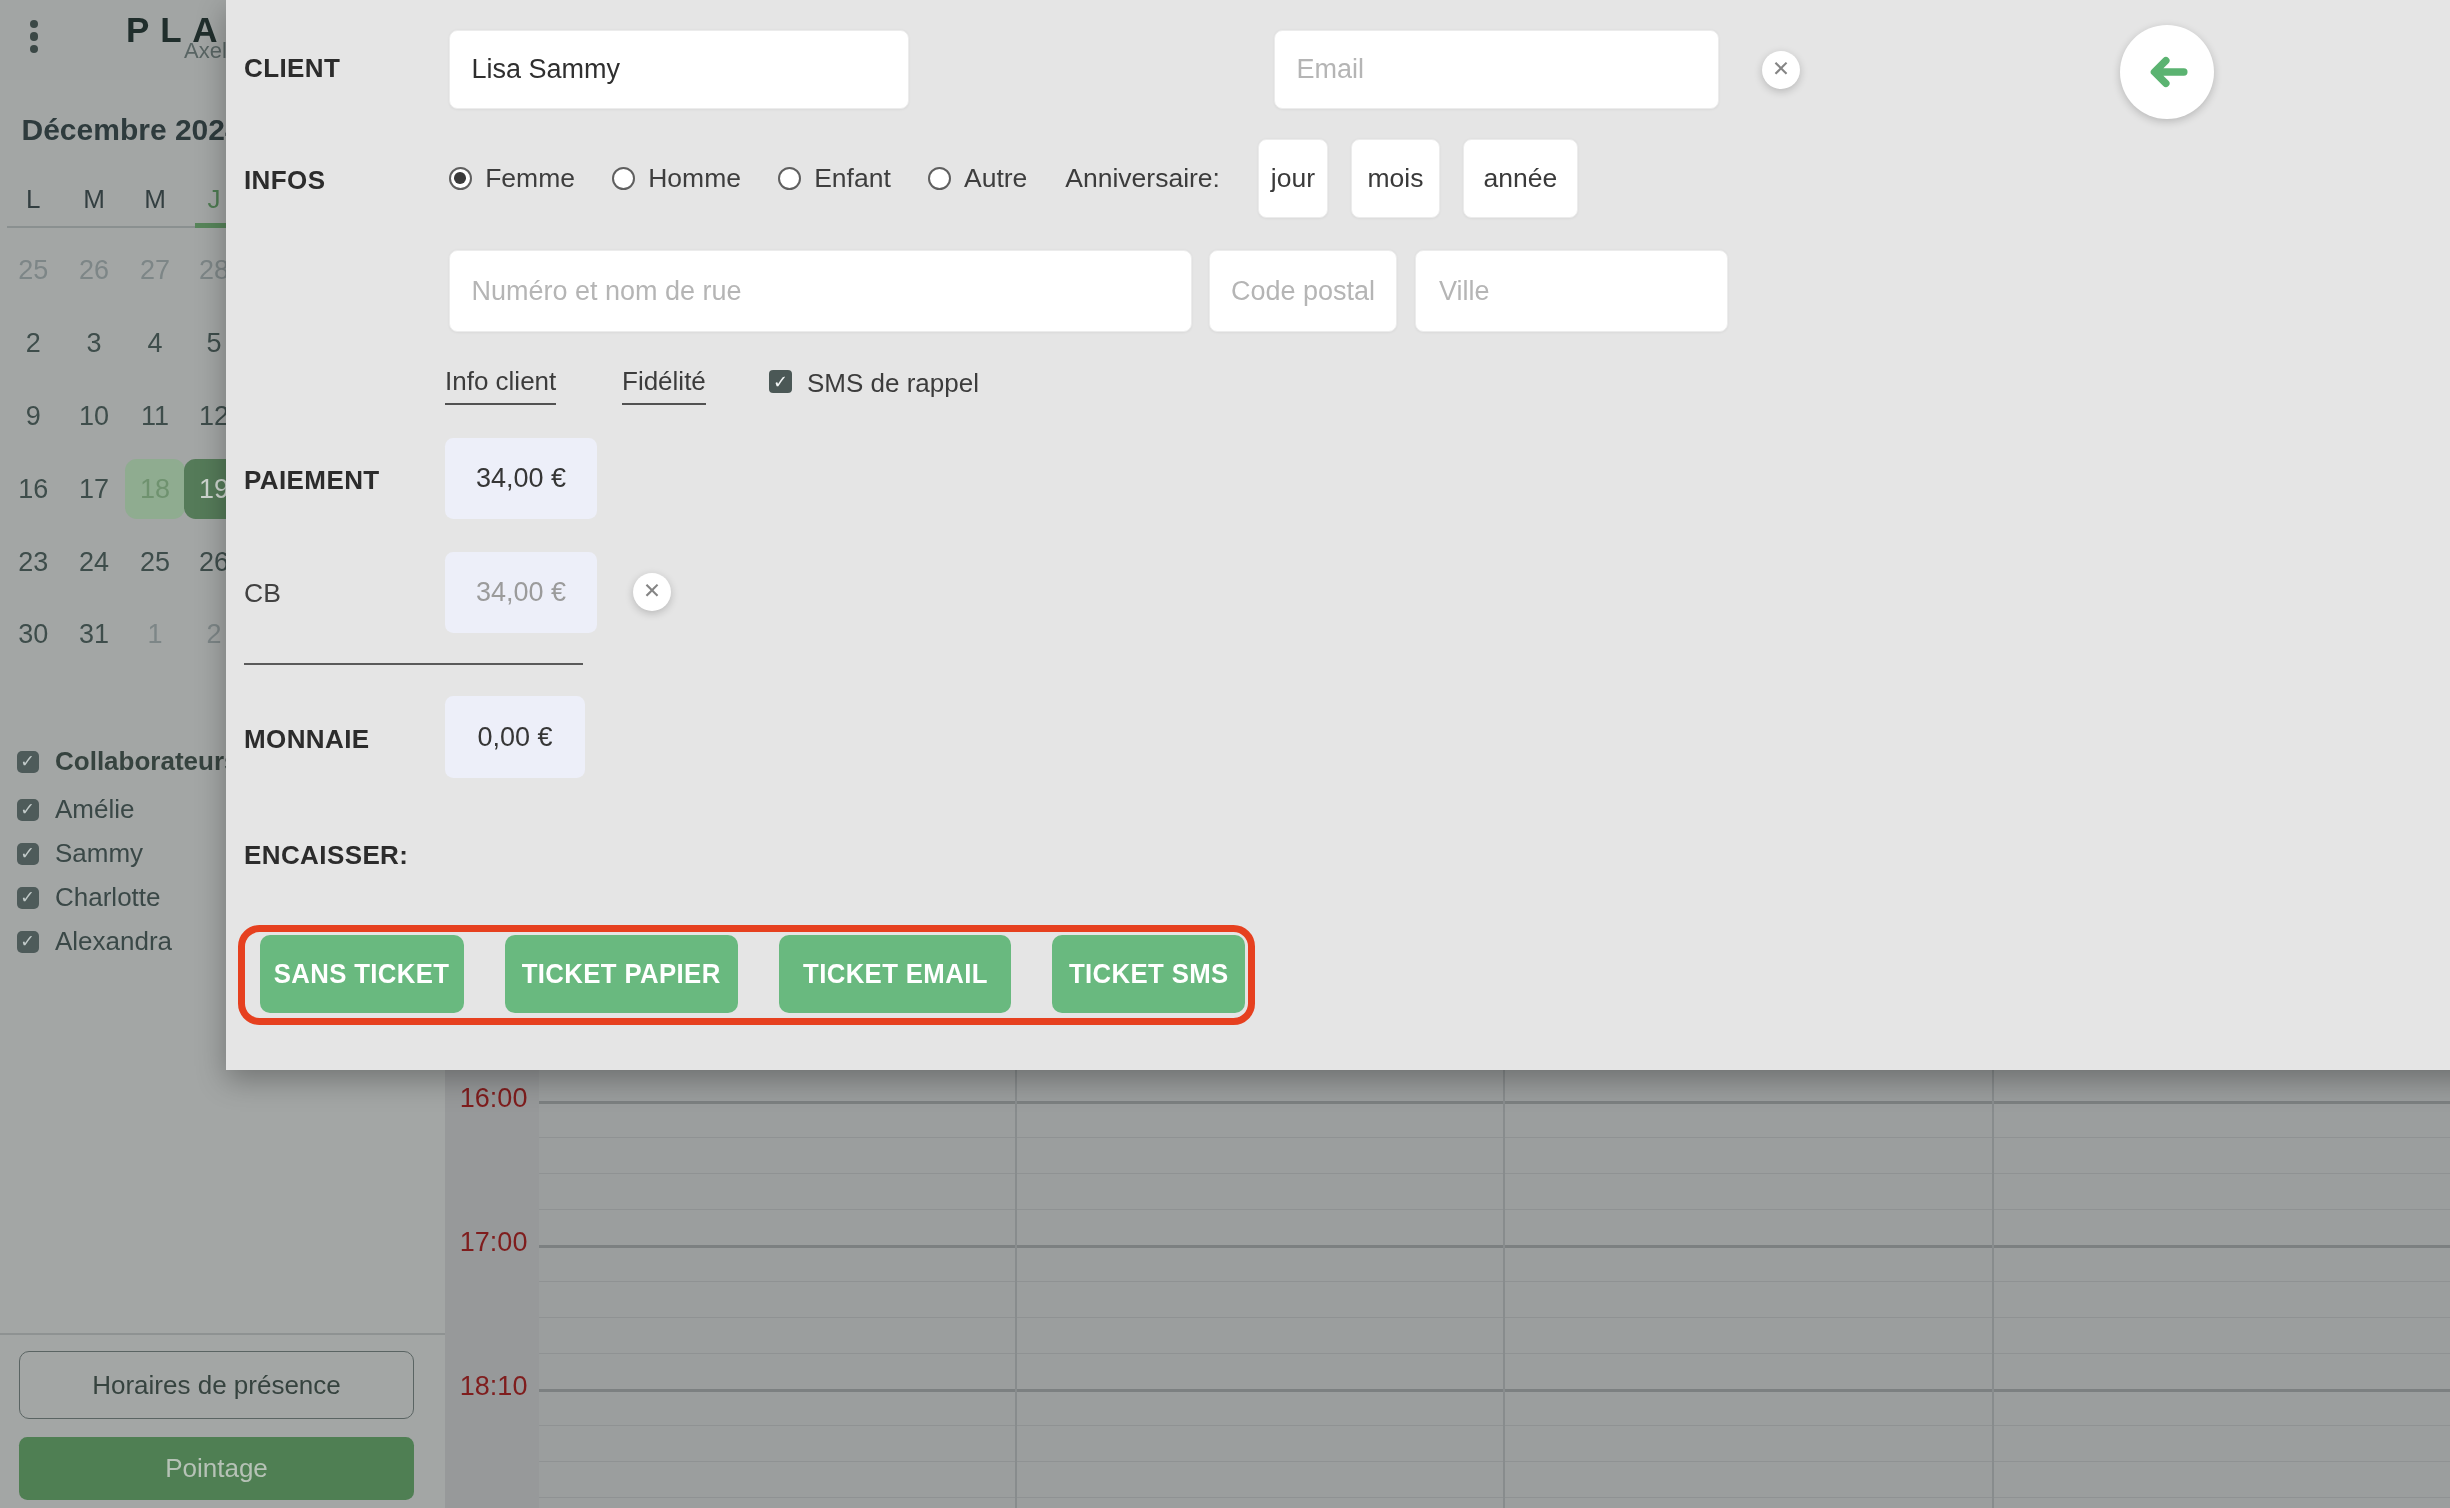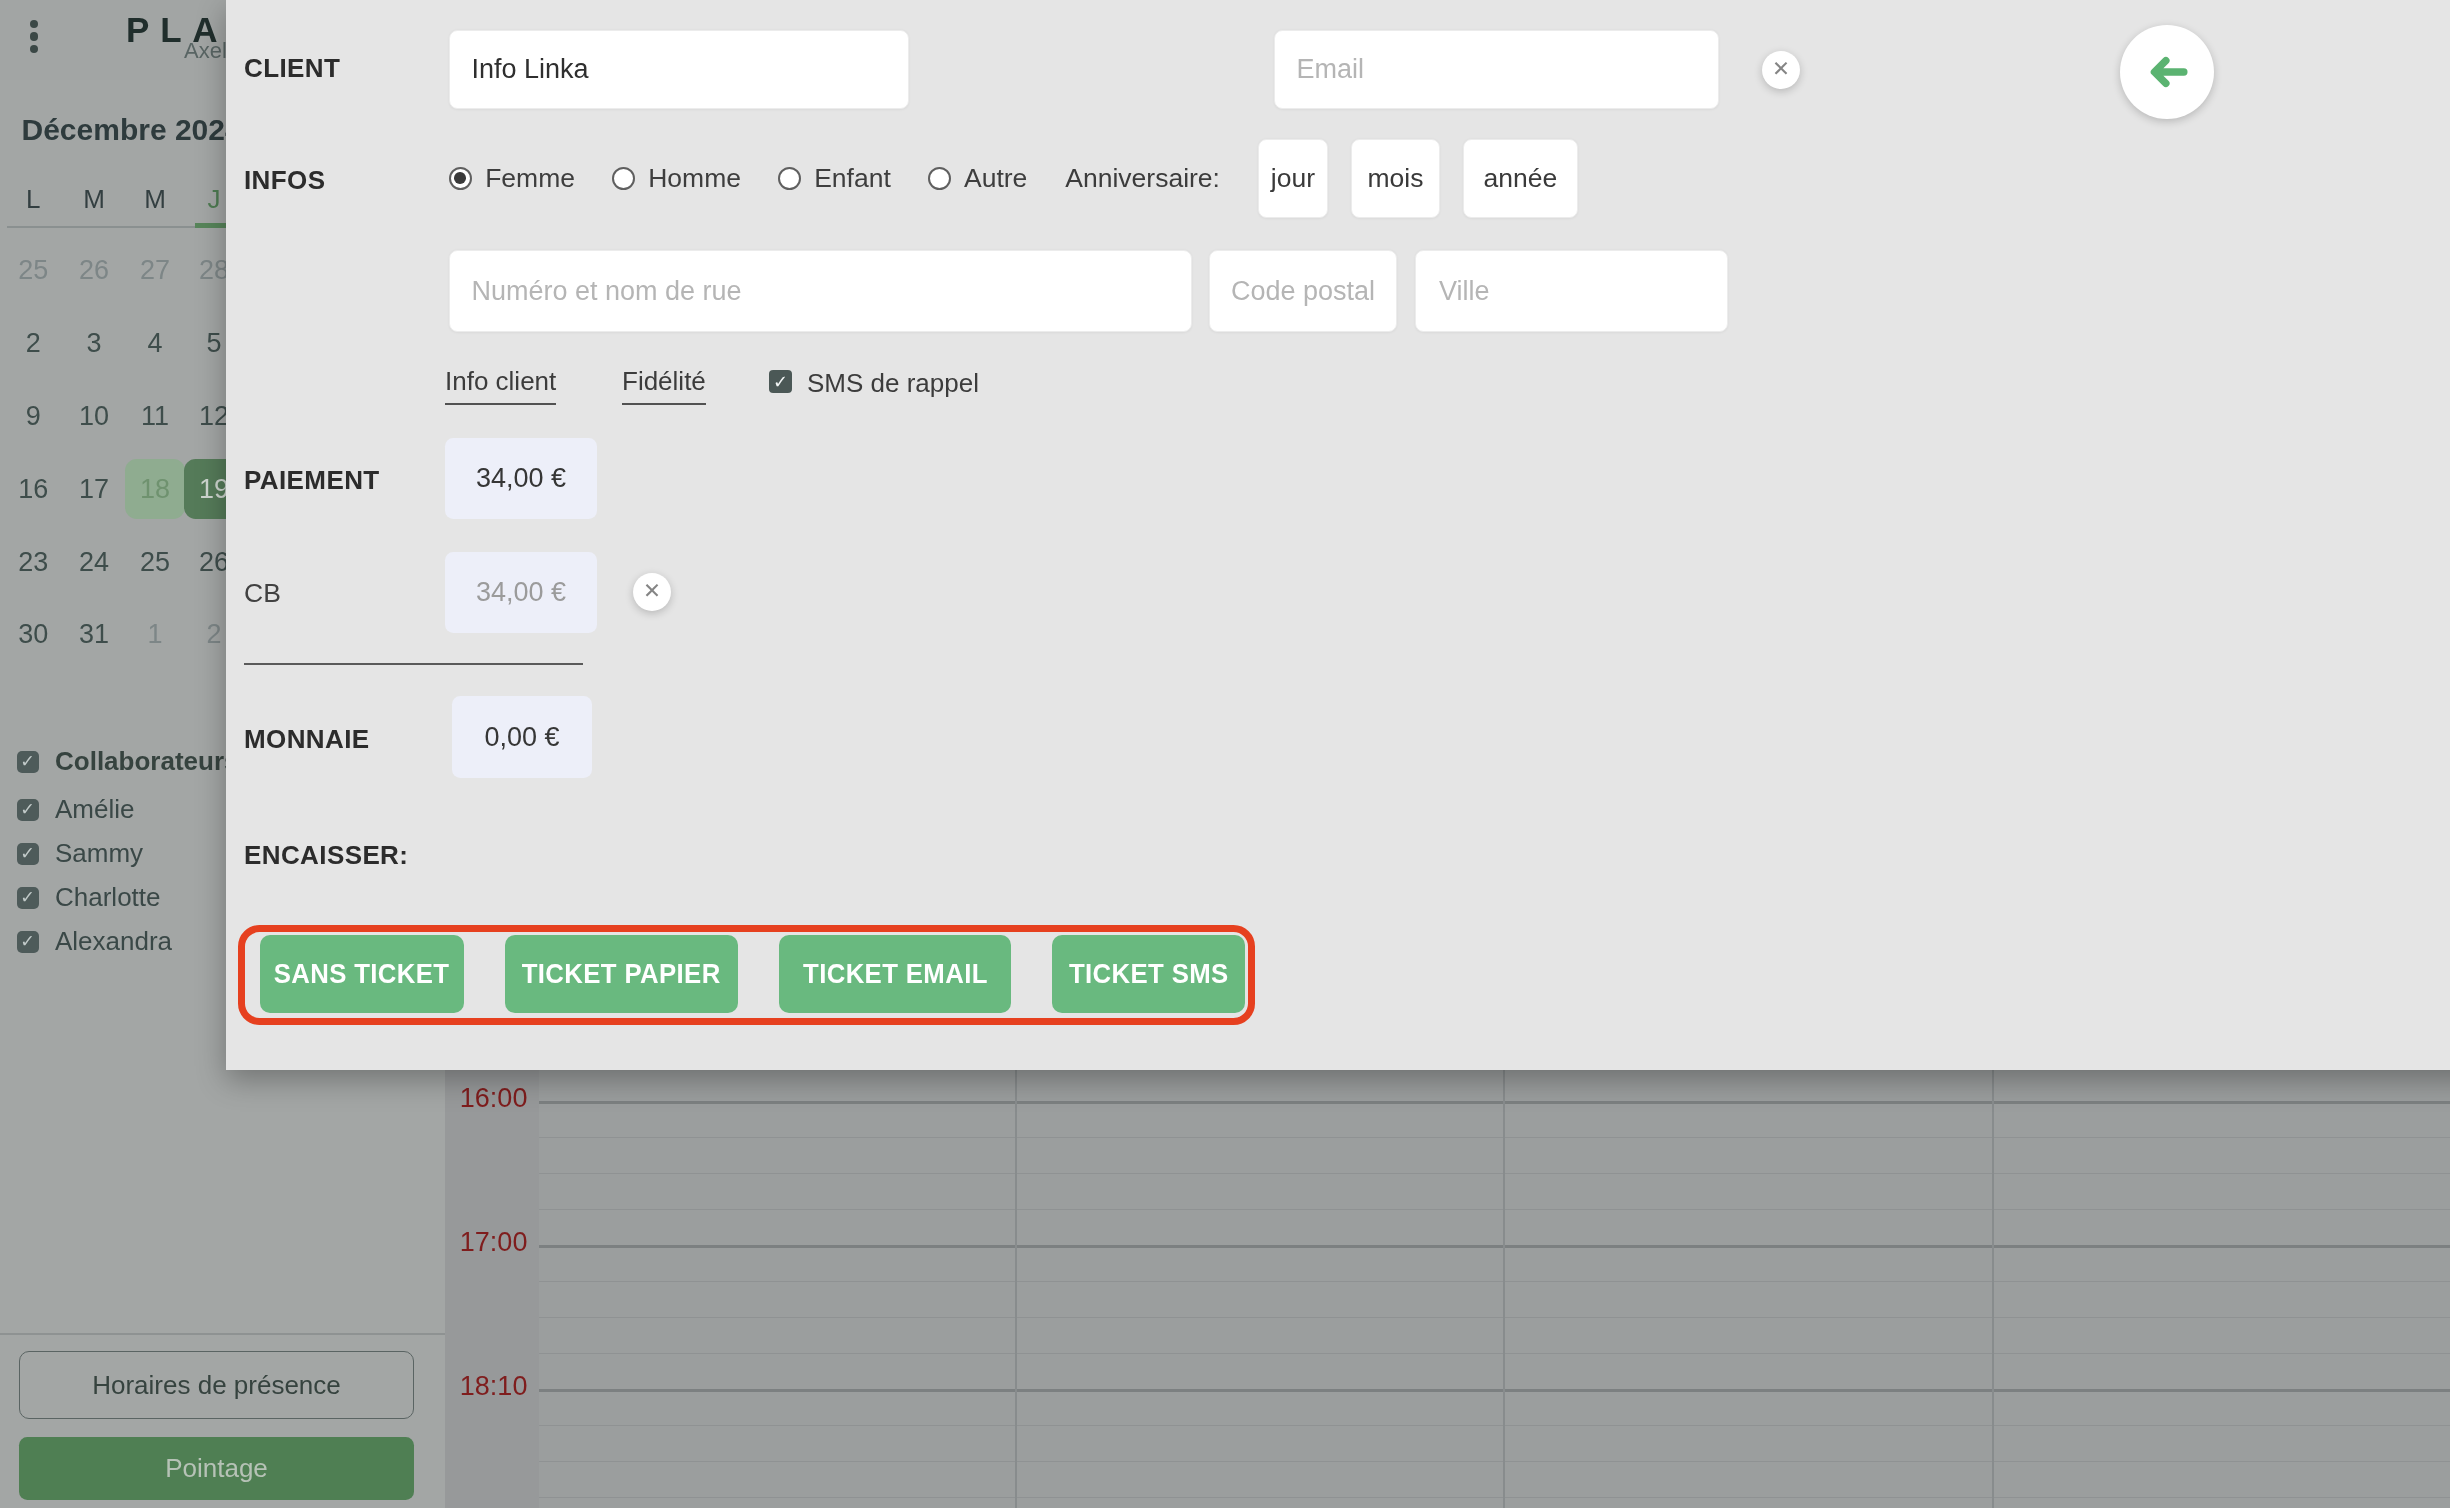--- a/index.html
+++ b/index.html
@@ -219,21 +219,21 @@
         <div class="vdiv" style="left: 476px;"></div>
         <div class="vdiv" style="left: 964px;"></div>
         <div class="vdiv" style="left: 1453px;"></div>
       </div>
     </div>
 
   <div class="modal">
 
     <div class="mlabel" style="top:53px;">CLIENT</div>
     <div class="input" style="left:223px;top:30px;width:460px;height:79px;padding-left:21.5px;">
-      <span class="value">Info Linka</span>
+      <span class="value">Lisa Sammy</span>
     </div>
     <div class="input" style="left:1048px;top:30px;width:445px;height:79px;padding-left:21.5px;">
       <span class="ph">Email</span>
     </div>
     <div class="circle-btn" style="left:1536px;top:51px;width:38px;height:38px;">
       <span class="xglyph">✕</span>
     </div>
     <div class="circle-btn" style="left:1894px;top:25px;width:94px;height:94px;">
       <svg width="43" height="36" viewBox="0 0 52 44">
         <path d="M46 22 H12 M24 8 L10 22 L24 36" fill="none" stroke="#5bb371" stroke-width="9" stroke-linecap="round" stroke-linejoin="round"></path>
@@ -293,21 +293,21 @@
     <div class="amtbox" style="left:219px;top:438px;width:152px;height:81px;">34,00 €</div>
 
     <div class="cb-label" style="top:578px;">CB</div>
     <div class="amtbox grey" style="left:219px;top:552px;width:152px;height:81px;">34,00 €</div>
     <div class="circle-btn" style="left:407px;top:573px;width:38px;height:38px;">
       <span class="xglyph">✕</span>
     </div>
     <div class="payline"></div>
 
     <div class="mlabel" style="top:724px;">MONNAIE</div>
-    <div class="amtbox" style="left:226px;top:696px;width:140px;height:82px;">0,00 €</div>
+    <div class="amtbox" style="left:219px;top:696px;width:140px;height:82px;">0,00 €</div>
 
     <div class="mlabel" style="top:840px;">ENCAISSER:</div>
 
     <div class="annotation"></div>
     <div class="tickets" id="tickets">
         <button><span>SANS TICKET</span></button>
         <button><span>TICKET PAPIER</span></button>
         <button><span>TICKET EMAIL</span></button>
         <button><span>TICKET SMS</span></button>
       </div>

